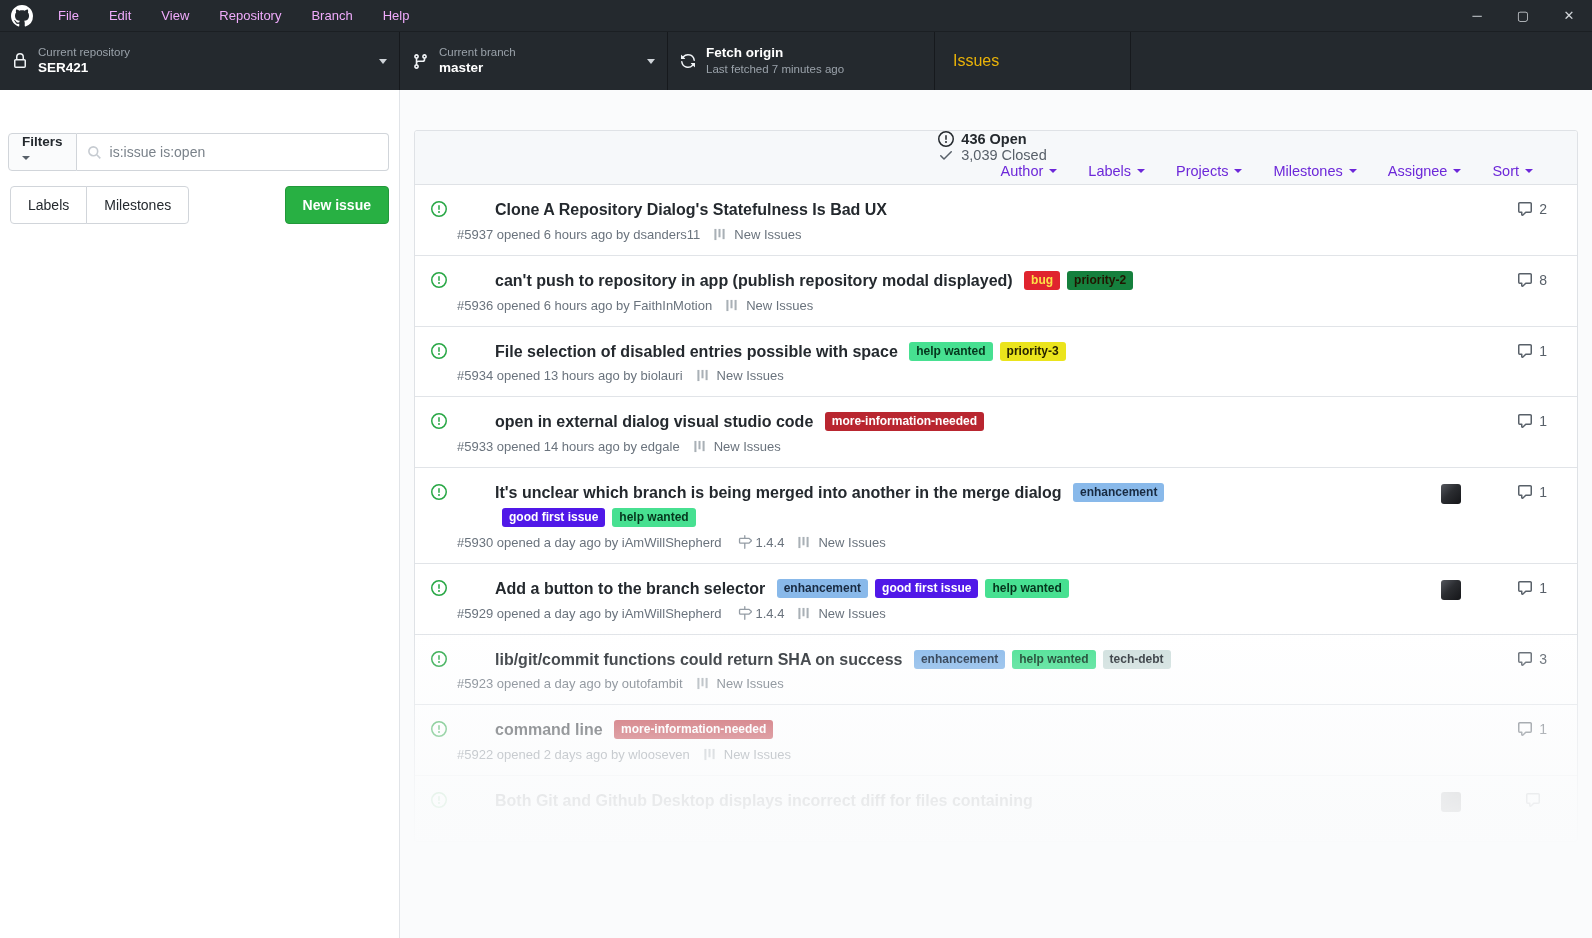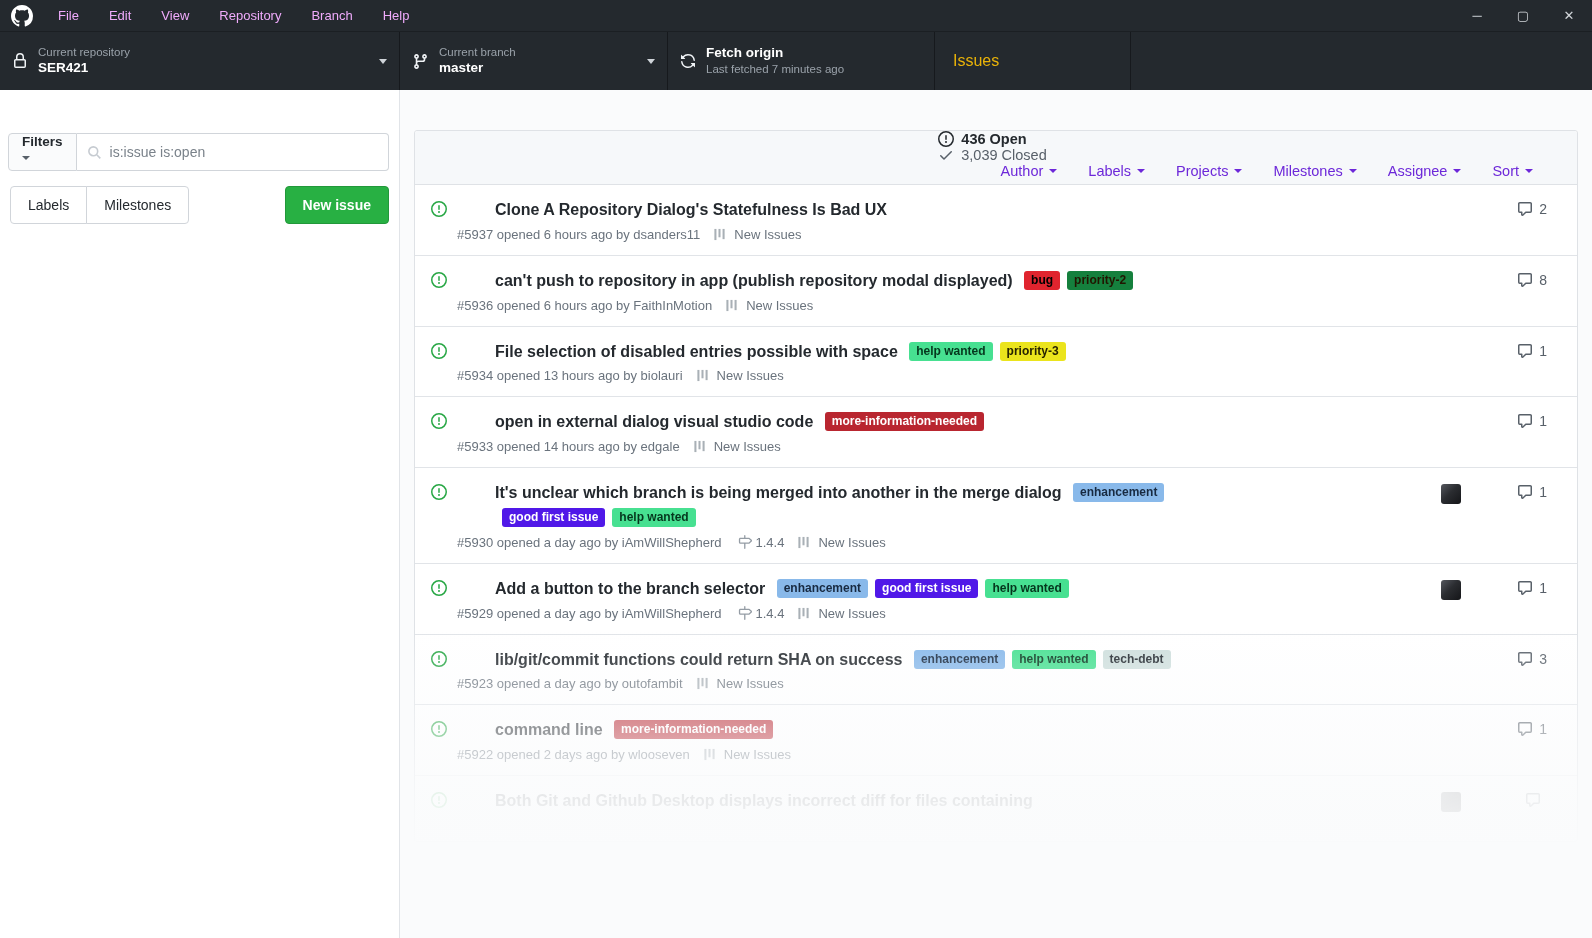--- a/index.html
+++ b/index.html
@@ -276,21 +276,21 @@
 
   <div class="issue-row">
     <span class="row-icon">
       <svg width="16" height="16" viewBox="0 0 16 16" fill="#28a745">
                 <path d="M8 1.5a6.5 6.5 0 1 0 0 13 6.5 6.5 0 0 0 0-13ZM0 8a8 8 0 1 1 16 0A8 8 0 0 1 0 8Zm9 3a1 1 0 1 1-2 0 1 1 0 0 1 2 0Zm-.25-6.25a.75.75 0 0 0-1.5 0v3.5a.75.75 0 0 0 1.5 0Z"></path>
               </svg>
     </span>
     <div class="row-main">
       <div class="titleline">
         <span class="issue-title">can't push to repository in app (publish repository modal displayed)</span>
-      <span class="label" style="background: rgb(224, 36, 46); color: #000000;">bug</span><span class="label" style="background: #15803d; color: rgb(33, 22, 0);">priority-2</span></div>
+      <span class="label" style="background: rgb(224, 36, 46); color: #fde047;">bug</span><span class="label" style="background: #15803d; color: rgb(33, 22, 0);">priority-2</span></div>
       <div class="issue-meta">
         <span class="meta-text">#5936 opened 6 hours ago by FaithInMotion</span>
 
         <span class="project">
           <span style="display:flex;">
             <svg width="13" height="13" viewBox="0 0 14 14" fill="#a9b0b6">
                       <rect x="1.5" y="1" width="2.2" height="12"></rect>
                       <rect x="5.9" y="1" width="2.2" height="9"></rect>
                       <rect x="10.3" y="1" width="2.2" height="11"></rect>
                     </svg>

